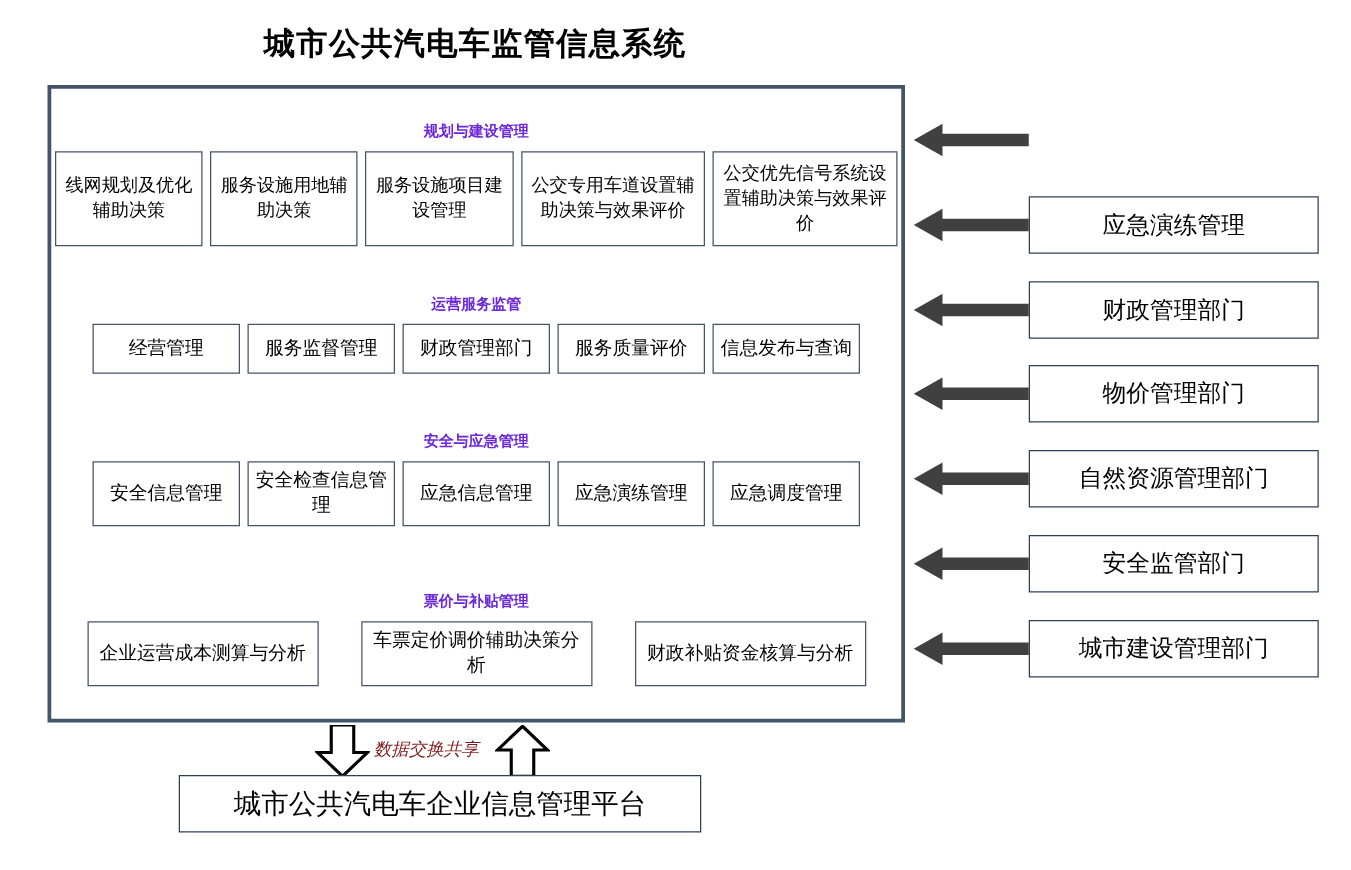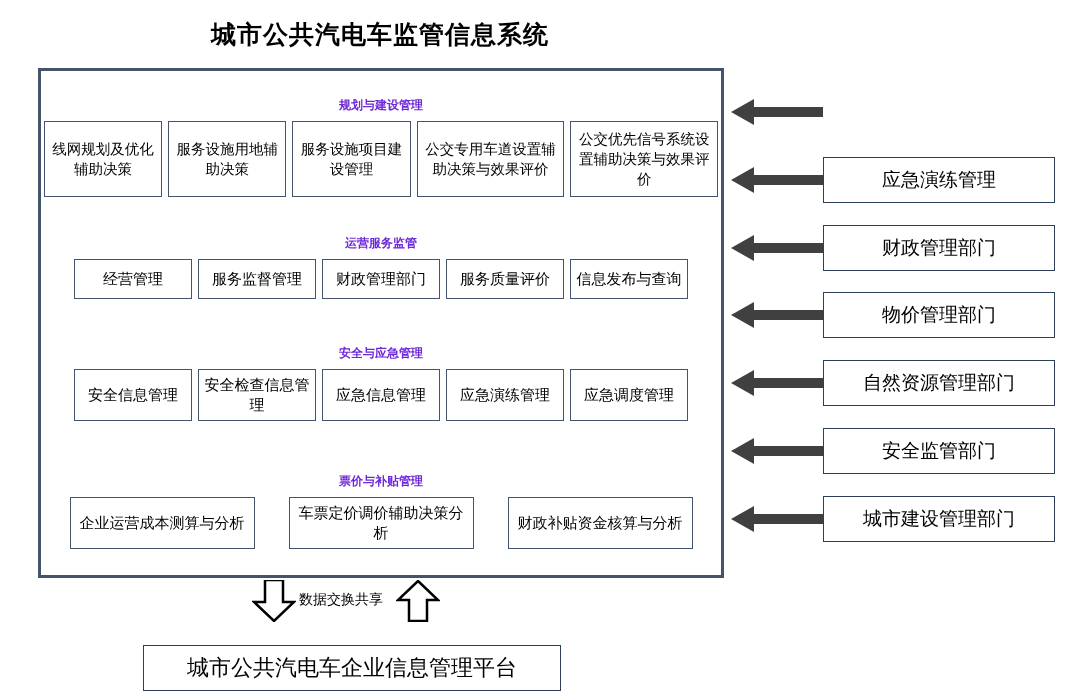--- a/index.html
+++ b/index.html
@@ -111,35 +111,35 @@
     border-top:13px solid transparent;
     border-bottom:13px solid transparent;
     border-right:23px solid #404040;
   }
 
   
   .block-arrow{position:absolute;}
   .exchange-label{
     position:absolute;
     font-size:14px;
-    color:#000000;
-    white-space:nowrap;
+    color:#7f1d1d;
+    white-space:nowrap;
+    font-style:italic;
   }
   .platform-box{
     position:absolute;
     left:143px;top:620px;
     width:418px;height:46px;
     border:1.5px solid #2E4057;
     background:#ffffff;
     box-sizing:border-box;
     display:flex;align-items:center;justify-content:center;
     font-size:22px;
     color:#000;
     white-space:nowrap;
-    margin-top:25px;
   }
 </style>
 </head>
 <body>
 
 <div id="canvas">
 
   <div class="page-title">城市公共汽电车监管信息系统</div>
 
   <div class="system-box">

